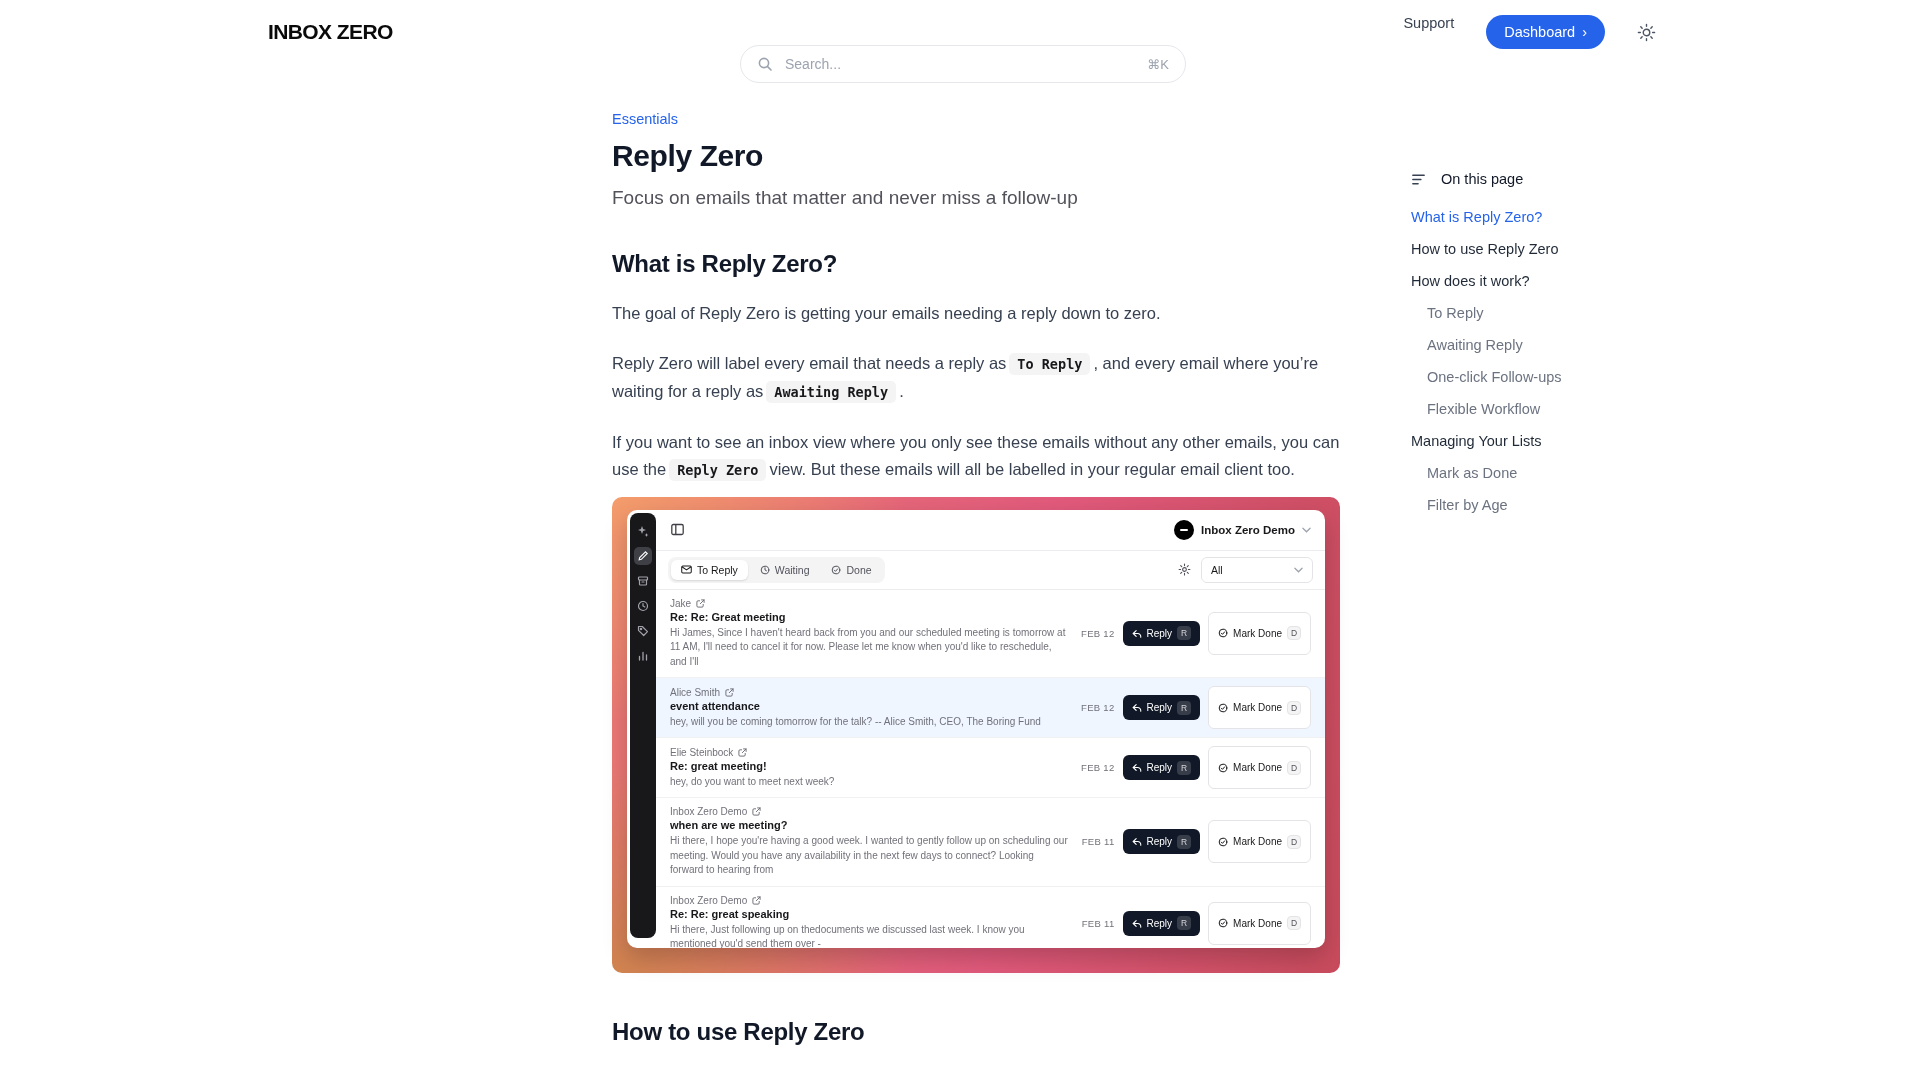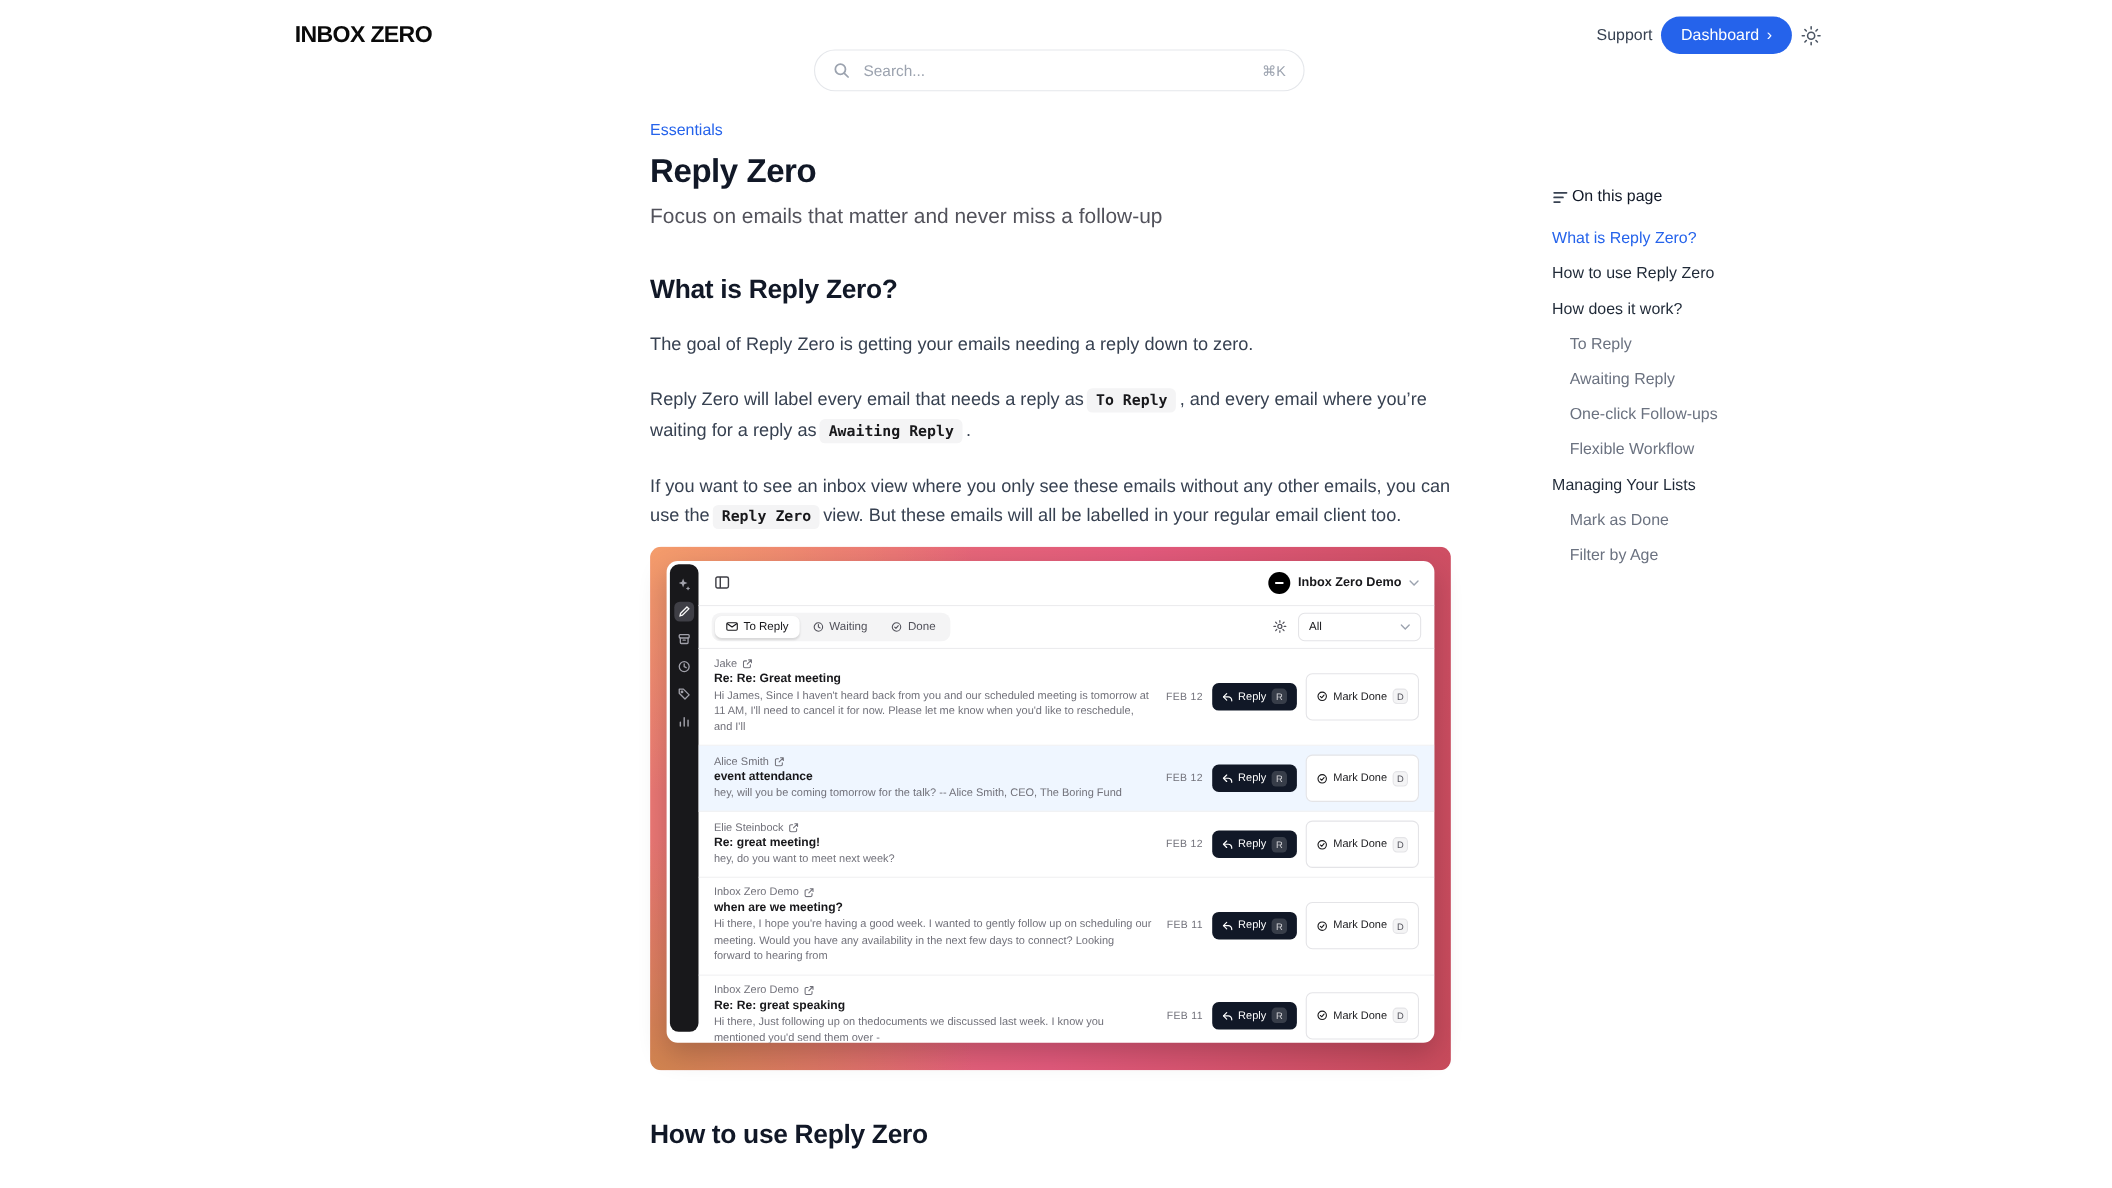--- a/index.html
+++ b/index.html
@@ -26,33 +26,33 @@
   .search .mag { color:#9ca3af; flex:none; }
   .search input {
     border:none; outline:none; flex:1; font-size:14px; color:#374151;
     font-family:"Liberation Sans", sans-serif; background:transparent;
   }
   .search input::placeholder { color:#9ca3af; }
   .search .kbd-hint { color:#9ca3af; font-size:13px; white-space:nowrap; }
 
   .header-right {
     position:absolute; right:264px; top:50%; transform:translateY(-50%);
-    display:flex; align-items:center; gap:8px;
+    display:flex; gap:32px;
   }
   .support { font-size:14.5px; color:#374151; font-weight:500; cursor:pointer; }
   .dashboard-btn {
     background:#2563eb; color:#fff; border:none; border-radius:999px;
     padding:9px 18px; font-size:14.5px; font-weight:500;
     display:flex; align-items:center; gap:7px; cursor:pointer;
     font-family:"Liberation Sans", sans-serif;
   }
   .theme-toggle { color:#4b5563; background:none; border:none; padding:0; cursor:pointer; }
 
   
-  .main { position:relative; }
+  .main { position:relative;padding-left:21px; }
   .article { margin-left:591px; width:728px; padding-top:46px; }
 
   .breadcrumb { color:#2563eb; font-size:14.5px; font-weight:500; display:inline-block; }
   h1.page-title { margin:10px 0 0; font-size:30px; line-height:36px; font-weight:700; color:#111827; letter-spacing:-0.4px; }
   .subtitle { margin-top:12px; font-size:19px; line-height:23px; color:#52525b; }
   h2.section-title { margin:40px 0 0; font-size:24px; line-height:29px; font-weight:700; color:#111827; letter-spacing:-0.3px; }
   h2.section-title-2 { margin:44px 0 0; font-size:24px; line-height:29px; font-weight:700; color:#111827; letter-spacing:-0.3px; }
   p.body-text { margin:22px 0 0; font-size:16.5px; line-height:27.5px; color:#374151; }
   code.inline-code {
     font-family:"DejaVu Sans Mono", monospace; font-size:13.5px; font-weight:700;
@@ -128,21 +128,21 @@
     display:flex; align-items:center; gap:5px; font-size:10px; font-weight:500;
     font-family:"Liberation Sans", sans-serif; white-space:nowrap;
   }
   .kbd-light {
     background:#f4f4f5; border:1px solid #e4e4e7; color:#52525b; border-radius:4px; font-size:8.5px;
     width:14px; height:14px; display:flex; align-items:center; justify-content:center;
   }
 
   
   .toc { position:absolute; left:1411px; top:107px; width:220px; }
-  .toc-heading { display:flex; align-items:center; gap:3px; font-size:14.5px; font-weight:500; color:#111827; }
+  .toc-heading { display:flex; align-items:center; gap:15px; font-size:14.5px; font-weight:500; color:#111827; }
   .toc-heading .toc-glyph { color:#374151; }
   .toc-list { list-style:none; margin:22px 0 0; padding:0; }
   .toc-list li { margin-bottom:15px; font-size:14.5px; line-height:17px; cursor:pointer; }
   .toc-active { color:#2563eb; }
   .toc-l1 { color:#1f2937; }
   .toc-l2 { color:#6b7280; padding-left:16px; }
 </style>
 </head>
 <body>
 

